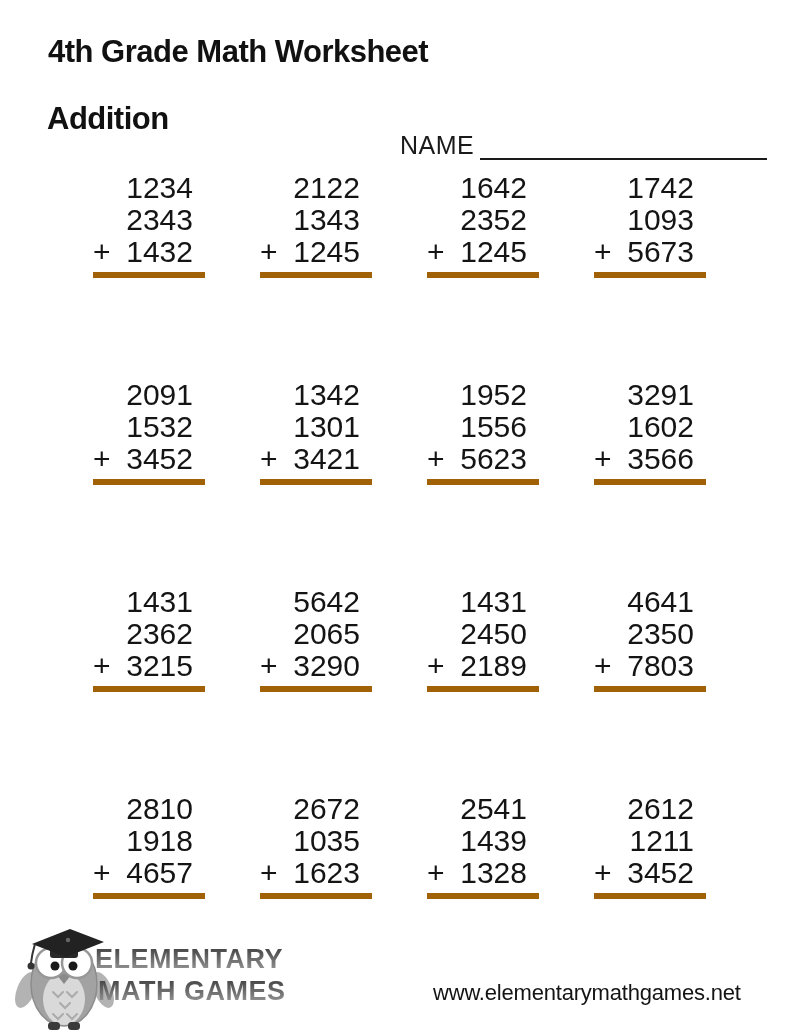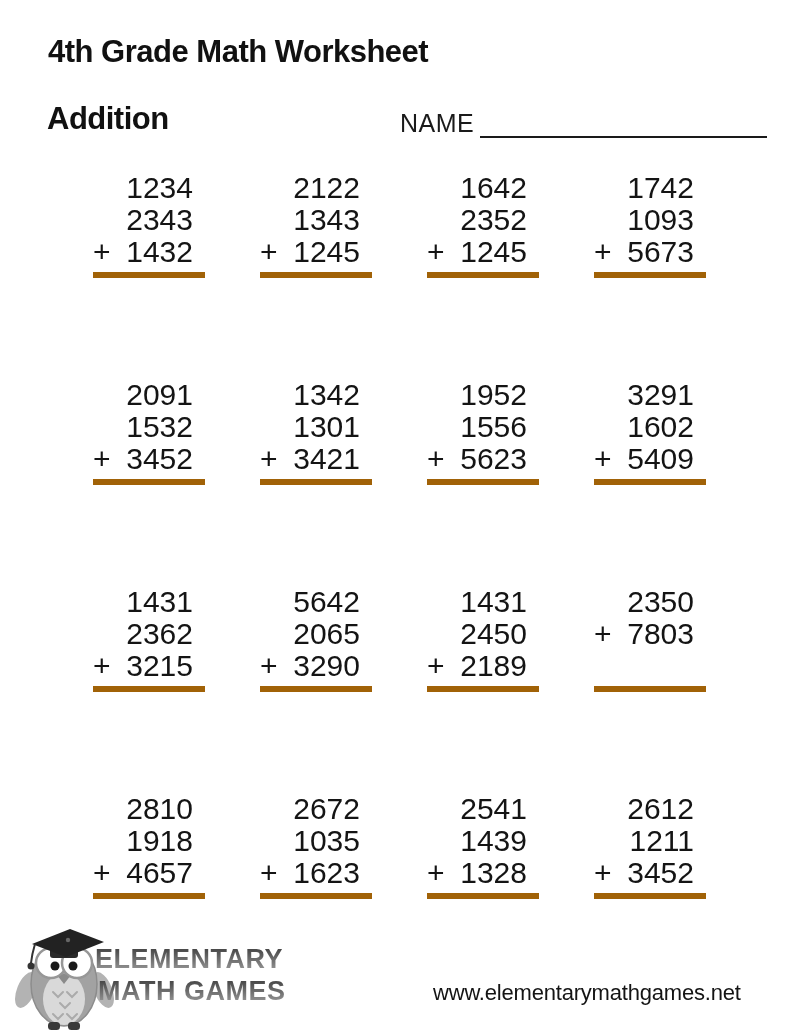--- a/index.html
+++ b/index.html
@@ -20,21 +20,21 @@
     position: absolute; left: 48px; top: 34px;
     font-size: 31px; font-weight: 700; letter-spacing: -0.5px;
     color: #111;
   }
   .subtitle {
     position: absolute; left: 47px; top: 101px;
     font-size: 31px; font-weight: 700; letter-spacing: -0.5px;
     color: #111;
   }
   .name-block {
-    position: absolute; left: 400px; top: 108px;
+    position: absolute; left: 400px; top: 130px;
     display: flex; align-items: flex-end;
   }
   .name-label { font-size: 25px; color: #1a1a1a; letter-spacing: 0.5px; }
   .name-line {
     display: inline-block; width: 287px; height: 30px;
     border-bottom: 2px solid #1a1a1a; margin-left: 6px;
   }
   .grid {
     position: absolute; left: 93px; top: 172px;
     display: grid;
@@ -149,21 +149,21 @@
       <span class="op">+</span>
       <span>5623</span>
     </div>
   </div>
 
   <div class="problem">
     <div class="addend">3291</div>
     <div class="addend">1602</div>
     <div class="sumline">
       <span class="op">+</span>
-      <span>5409</span>
+      <span>3566</span>
     </div>
   </div>
 
   <div class="problem">
     <div class="addend">1431</div>
     <div class="addend">2362</div>
     <div class="sumline">
       <span class="op">+</span>
       <span>3215</span>
     </div>
@@ -181,20 +181,21 @@
   <div class="problem">
     <div class="addend">1431</div>
     <div class="addend">2450</div>
     <div class="sumline">
       <span class="op">+</span>
       <span>2189</span>
     </div>
   </div>
 
   <div class="problem">
+    <div class="addend">4641</div>
     <div class="addend">2350</div>
     <div class="sumline">
       <span class="op">+</span>
       <span>7803</span>
     </div>
   </div>
 
   <div class="problem">
     <div class="addend">2810</div>
     <div class="addend">1918</div>

